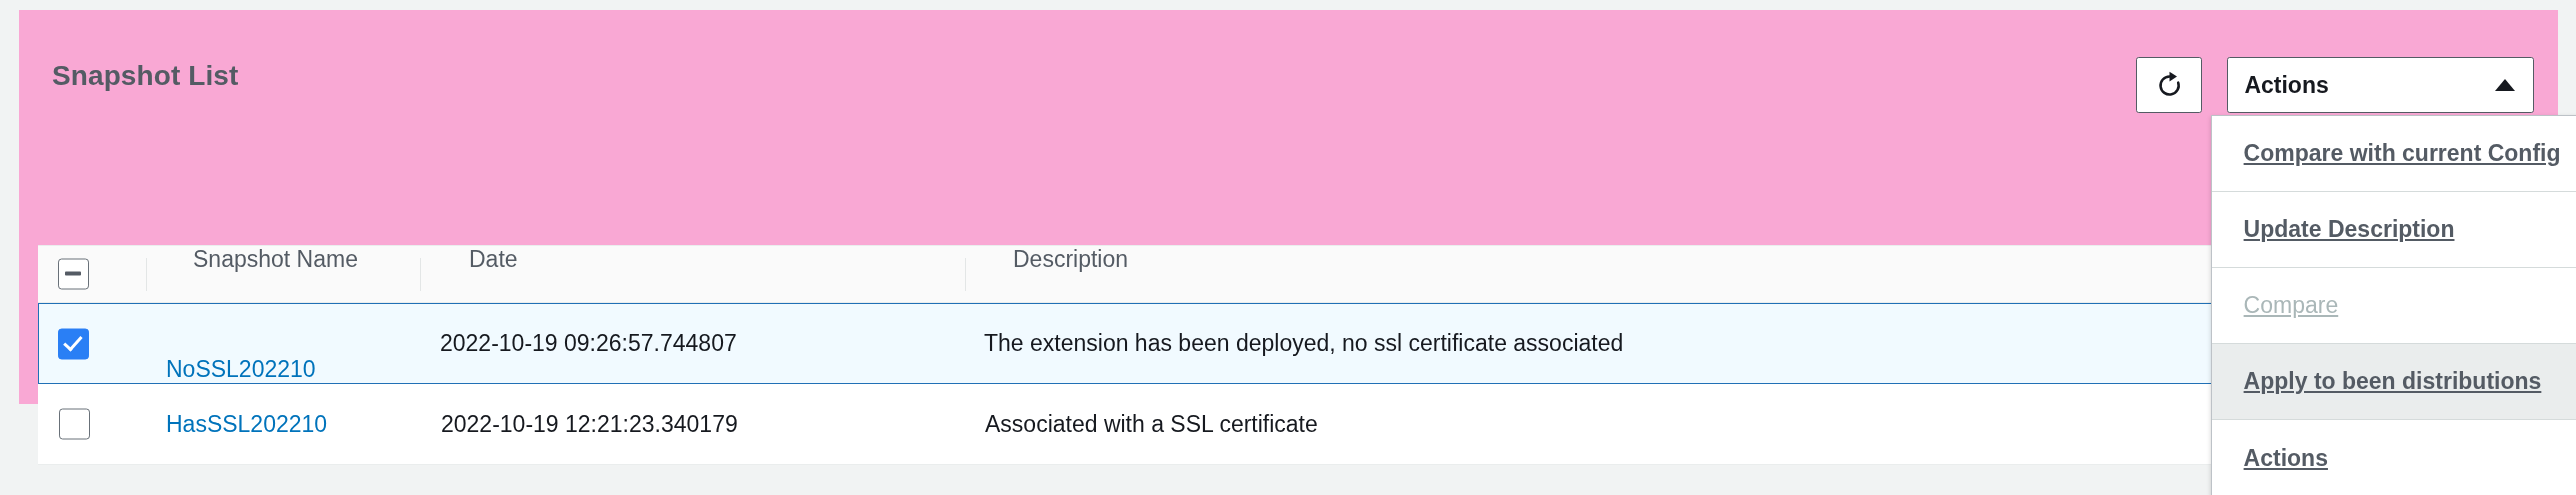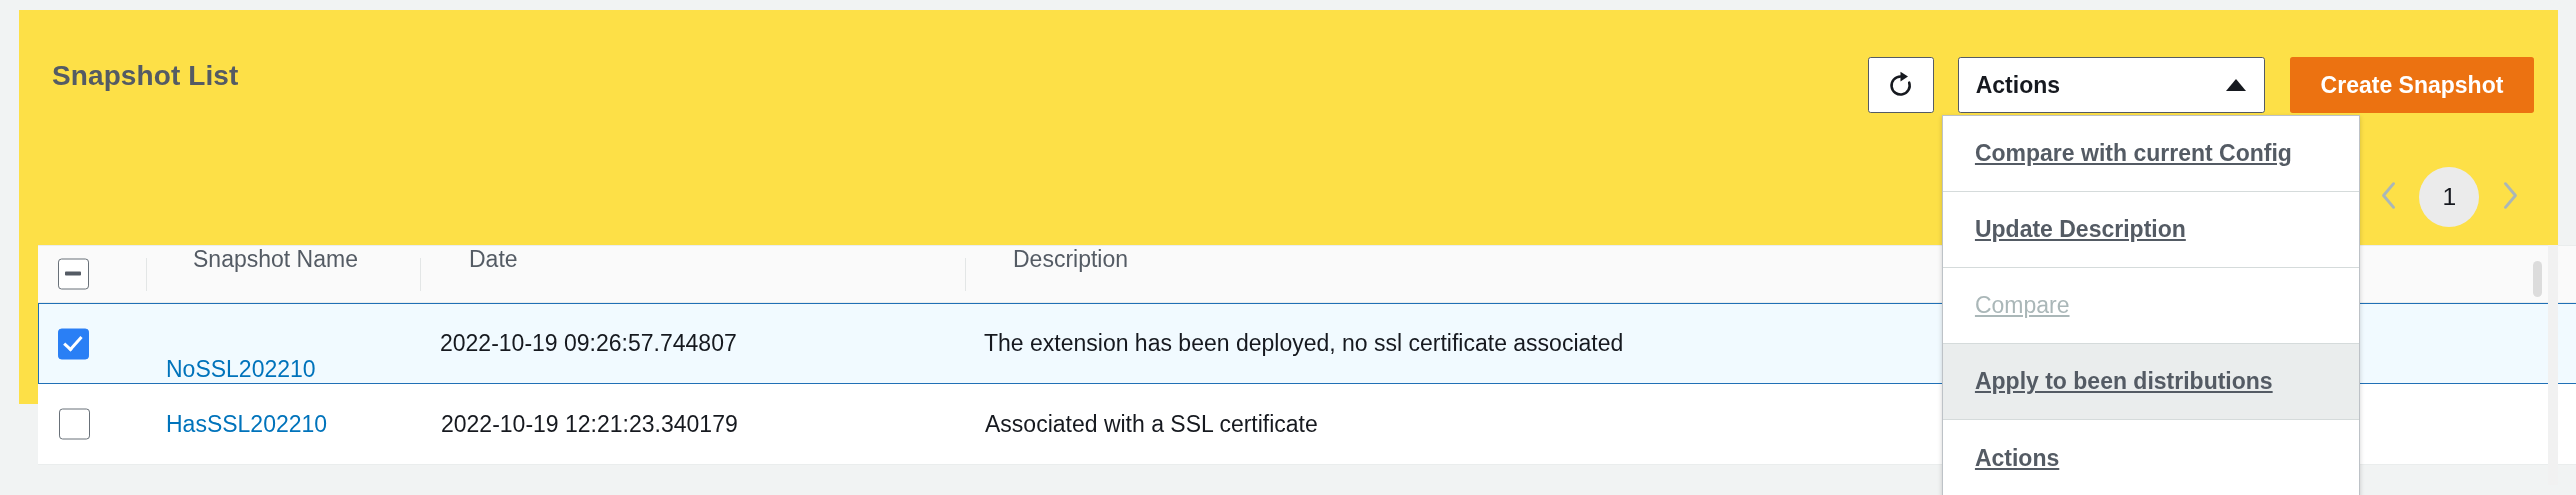--- a/index.html
+++ b/index.html
@@ -20,21 +20,21 @@
     left: 0; top: 0;
     width: 2576px;
     height: 495px;
   }
   .card {
     position: absolute;
     left: 19px;
     top: 10px;
     width: 2539px;
     height: 394px;
-    background: #fde047;
+    background: #f9a8d4;
     box-sizing: border-box;
   }
 
   
   .page-title {
     position: absolute;
     left: 33px;
     top: 50px;
     font-size: 28px;
     font-weight: bold;
@@ -339,23 +339,20 @@
           </div>
           <div class="dd-item hovered">
             <span>Apply to been distributions</span>
           </div>
           <div class="dd-item">
             <span>Actions</span>
           </div>
         </div>
       </div>
 
-      <button class="btn-create">
-        <span>Create Snapshot</span>
-      </button>
     </div>
 
     <div class="pagination">
       <div class="pg-arrow">
         <span>
           <svg width="20" height="31" viewBox="0 0 22 34" aria-hidden="true">
             <polyline points="16,4 5,17 16,30" fill="none" stroke="#aab7b8" stroke-width="3.2" stroke-linecap="round" stroke-linejoin="round"></polyline>
           </svg>
         </span>
       </div>

